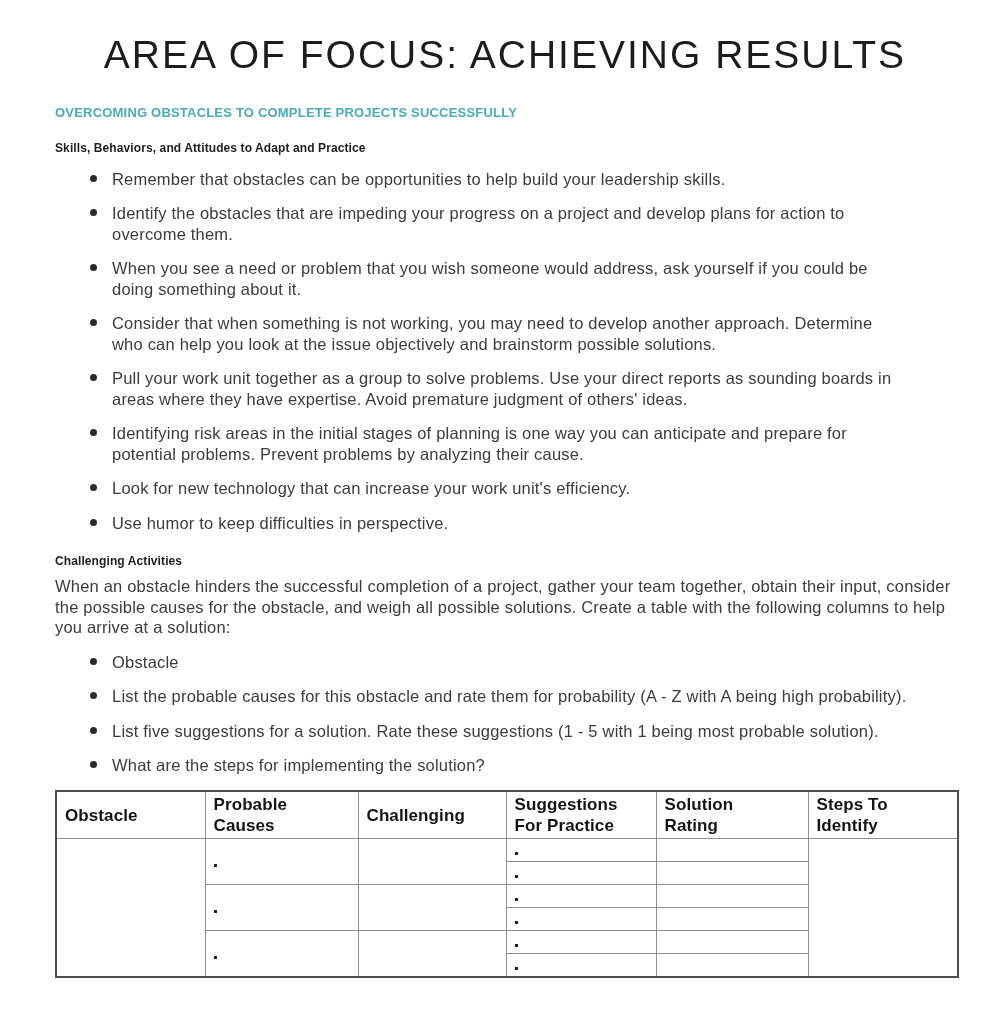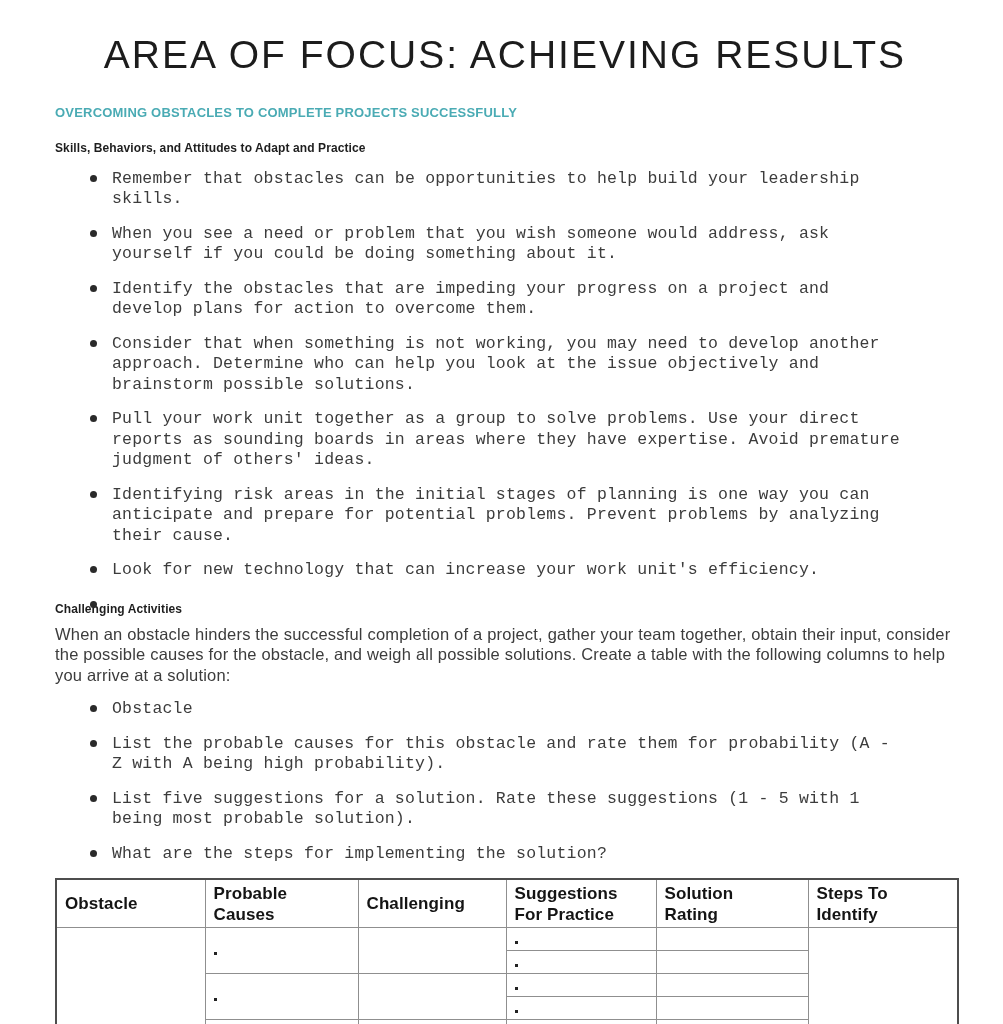--- a/index.html
+++ b/index.html
@@ -47,21 +47,20 @@
   }
   .bullet-list {
     list-style: none;
     margin-top: 14px;
     padding-left: 57px;
   }
   .bullet-list li {
     position: relative;
     margin-bottom: 14px;
     max-width: 795px;
-    font-family: Liberation Mono, monospace;
   }
   .bullet {
     position: absolute;
     left: -22px;
     top: 6px;
     width: 7px; height: 7px;
     border-radius: 50%;
     background: #2a2a2a;
   }
   table.solution-table {
@@ -100,27 +99,27 @@
 <main class="page">
 
   <h1 class="doc-title">AREA OF FOCUS: ACHIEVING RESULTS</h1>
 
   <h2 class="section-heading">OVERCOMING OBSTACLES TO COMPLETE PROJECTS SUCCESSFULLY</h2>
 
   <h3 class="sub-heading">Skills, Behaviors, and Attitudes to Adapt and Practice</h3>
 
   <ul class="bullet-list">
     <li><span class="bullet"></span><span>Remember that obstacles can be opportunities to help build your leadership skills.</span></li>
+    <li><span class="bullet"></span><span>Identify the obstacles that are impeding your progress on a project and develop plans for action to overcome them.</span></li>
     <li><span class="bullet"></span><span>When you see a need or problem that you wish someone would address, ask yourself if you could be doing something about it.</span></li>
-    <li><span class="bullet"></span><span>Identify the obstacles that are impeding your progress on a project and develop plans for action to overcome them.</span></li>
     <li><span class="bullet"></span><span>Consider that when something is not working, you may need to develop another approach. Determine who can help you look at the issue objectively and brainstorm possible solutions.</span></li>
     <li><span class="bullet"></span><span>Pull your work unit together as a group to solve problems. Use your direct reports as sounding boards in areas where they have expertise. Avoid premature judgment of others' ideas.</span></li>
     <li><span class="bullet"></span><span>Identifying risk areas in the initial stages of planning is one way you can anticipate and prepare for potential problems. Prevent problems by analyzing their cause.</span></li>
     <li><span class="bullet"></span><span>Look for new technology that can increase your work unit's efficiency.</span></li>
-    <li><span class="bullet"></span></li>
+    <li><span class="bullet"></span><span>Use humor to keep difficulties in perspective.</span></li>
   </ul>
 
   <h3 class="sub-heading">Challenging Activities</h3>
 
   <p class="body-text">When an obstacle hinders the successful completion of a project, gather your team together, obtain their input, consider the possible causes for the obstacle, and weigh all possible solutions. Create a table with the following columns to help you arrive at a solution:</p>
 
   <ul class="bullet-list">
     <li><span class="bullet"></span><span>Obstacle</span></li>
     <li><span class="bullet"></span><span>List the probable causes for this obstacle and rate them for probability (A - Z with A being high probability).</span></li>
     <li><span class="bullet"></span><span>List five suggestions for a solution. Rate these suggestions (1 - 5 with 1 being most probable solution).</span></li>

